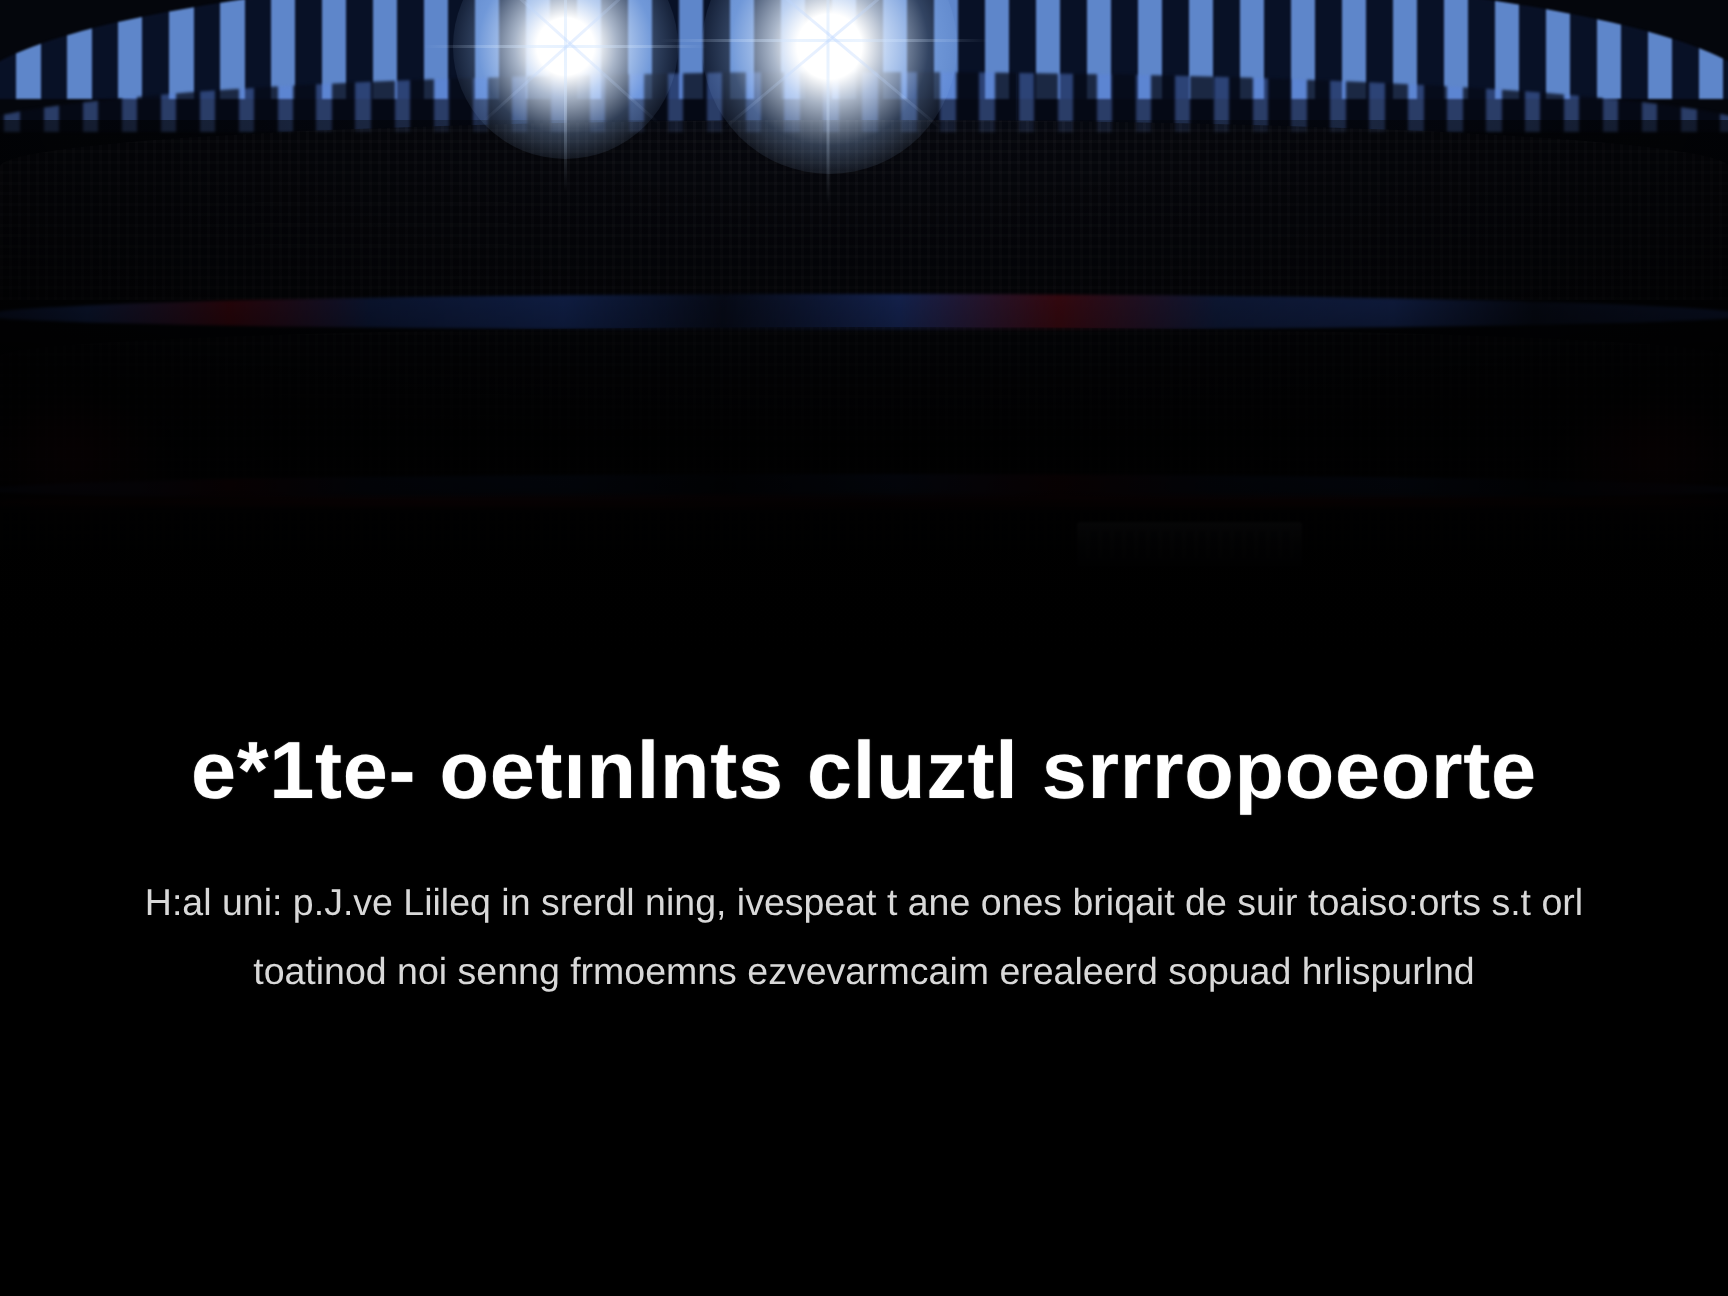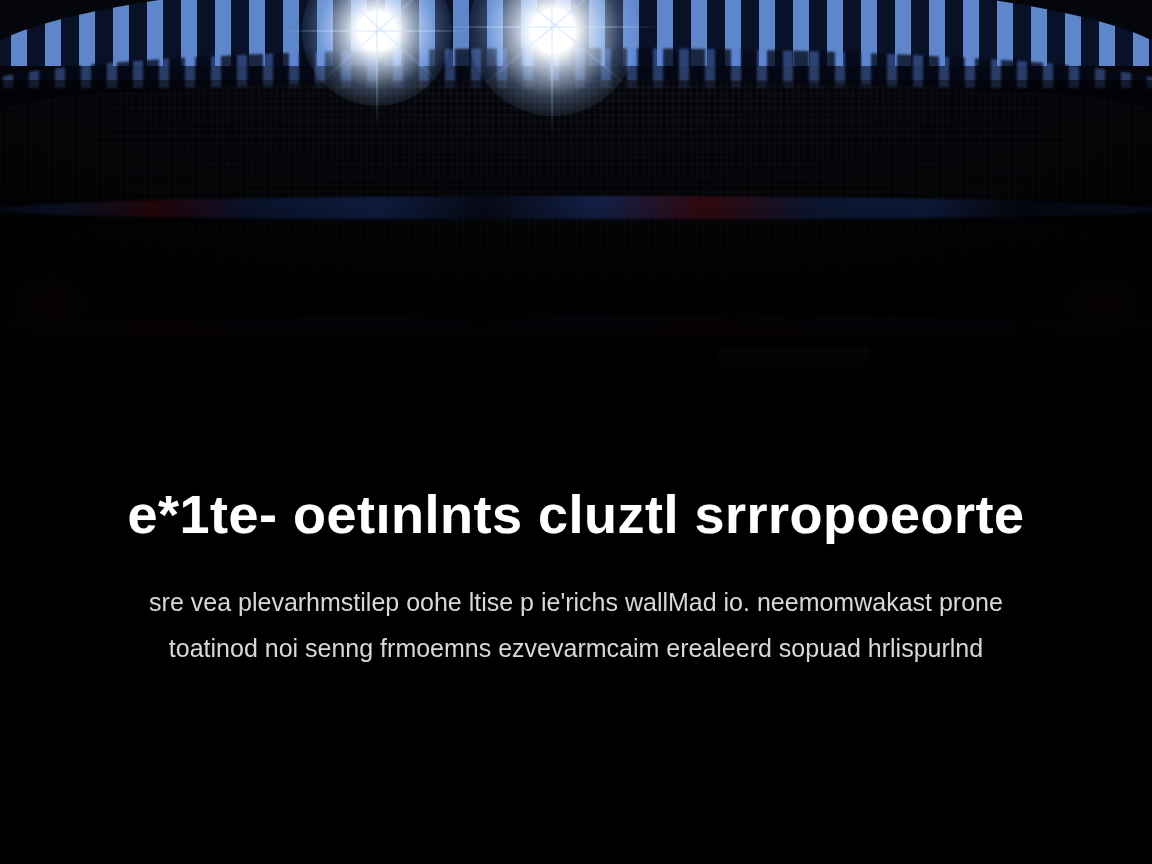--- a/index.html
+++ b/index.html
@@ -284,20 +284,20 @@
     <div class="photo-fade"></div>
   </div>
 
   <div class="text-panel">
 
     <h1 class="headline">
       <span class="line">e*1te- oetınlnts cluztl srrropoeorte</span>
     </h1>
 
     <p class="body-copy">
-      <span class="line">sre vea plevarhmstilep oohe ltise p ie'richs wallMad io. neemomwakast prone</span>
+      <span class="line">H:al uni: p.J.ve Liileq in srerdl ning, ivespeat t ane ones briqait de suir toaiso:orts s.t orl</span>
       <span class="line">toatinod noi senng frmoemns ezvevarmcaim erealeerd sopuad hrlispurlnd</span>
     </p>
 
     <div class="watermark">AI生成</div>
   </div>
 
 </div>
 
 </body></html>

